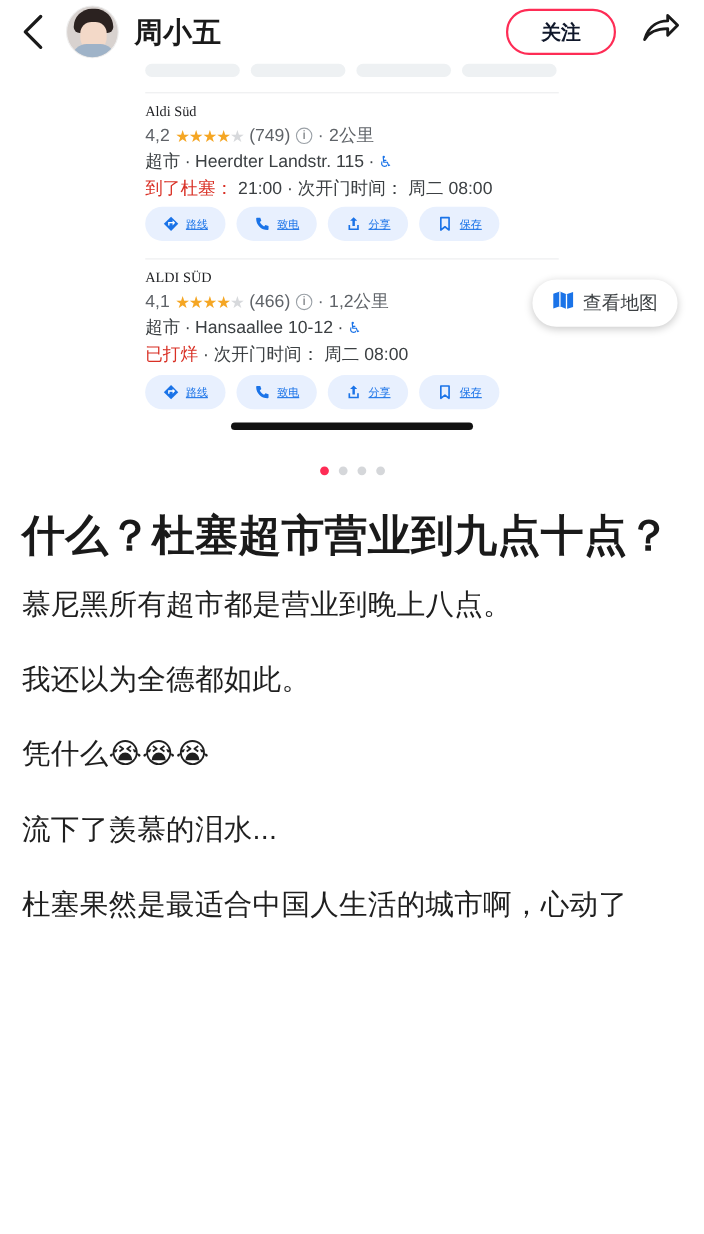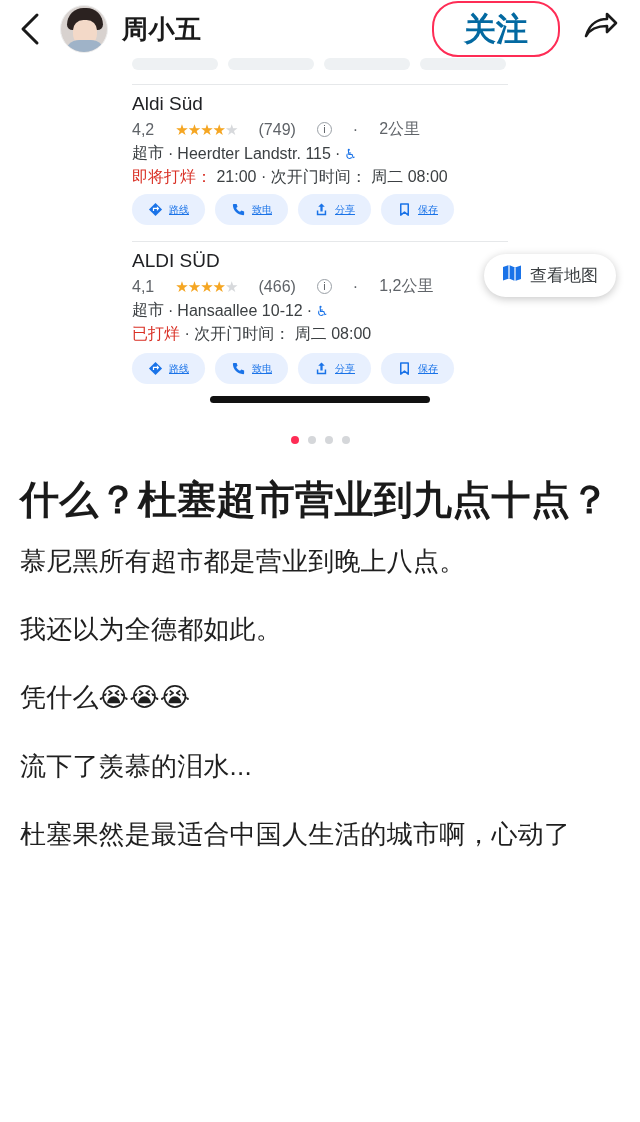--- a/index.html
+++ b/index.html
@@ -50,24 +50,24 @@
     font-size: 26px;
     color: #1a1a1a;
     font-weight: 600;
     letter-spacing: 0.5px;
     flex: 0 0 auto;
     margin-left: 4px;
   }
   .spacer { flex: 1 1 auto; }
   .follow-btn {
     border: 2px solid #fe2c55;
-    color: #0369a1;
+    color: #0f172a;
     background: #fff;
     border-radius: 26px;
-    font-size: 32px;
+    font-size: 18px;
     font-weight: 600;
     padding: 10px 30px;
     cursor: pointer;
     line-height: 1;
   }
   .share-btn {
     width: 46px; height: 46px;
     display:flex; align-items:center; justify-content:center;
     cursor: pointer;
     margin-left: 8px;
@@ -97,29 +97,29 @@
     background: #fff;
     padding: 8px 0 6px 118px;
     position: relative;
   }
   .divider {
     height: 1px;
     background: #e6e8ea;
     margin: 10px 118px 0 118px;
   }
   .store-name {
-    font-size: 19px;
+    font-size: 13px;
     color: #202124;
     margin-bottom: 4px;
-    font-family: Liberation Sans, sans-serif;
+    font-family: Liberation Serif, serif;
   }
   .rating-row {
     display: flex;
     align-items: center;
-    gap: 21px;
+    gap: 5px;
     font-size: 16px;
     color: #5f6368;
     margin-bottom: 3px;
   }
   .stars { color: #f5a623; letter-spacing: -1px; font-size: 15px; }
   .stars .off { color: #d7d9dc; }
   .info-icon {
     display:inline-flex; align-items:center; justify-content:center;
     width: 15px; height: 15px; border-radius: 50%;
     border: 1px solid #9aa0a6; color: #5f6368;
@@ -273,21 +273,21 @@
         <span>2公里</span>
       </div>
       <div class="meta-row">
         <span>超市</span>
         <span>·</span>
         <span>Heerdter Landstr. 115</span>
         <span>·</span>
         <span class="wheel">♿</span>
       </div>
       <div class="hours-row">
-        <span class="hours-open">即将打烊：</span>
+        <span class="hours-open">到了杜塞：</span>
         <span class="hours-rest">21:00</span>
         <span class="hours-rest"> · </span>
         <span class="hours-rest">次开门时间：</span>
         <span class="hours-rest">周二 08:00</span>
       </div>
       <div class="btn-row">
         <div class="map-btn">
           <span>
             <svg width="15" height="15" viewBox="0 0 16 16" aria-hidden="true">
                 <path d="M8 1 L15 8 L8 15 L1 8 Z" fill="#1a73e8"></path>

